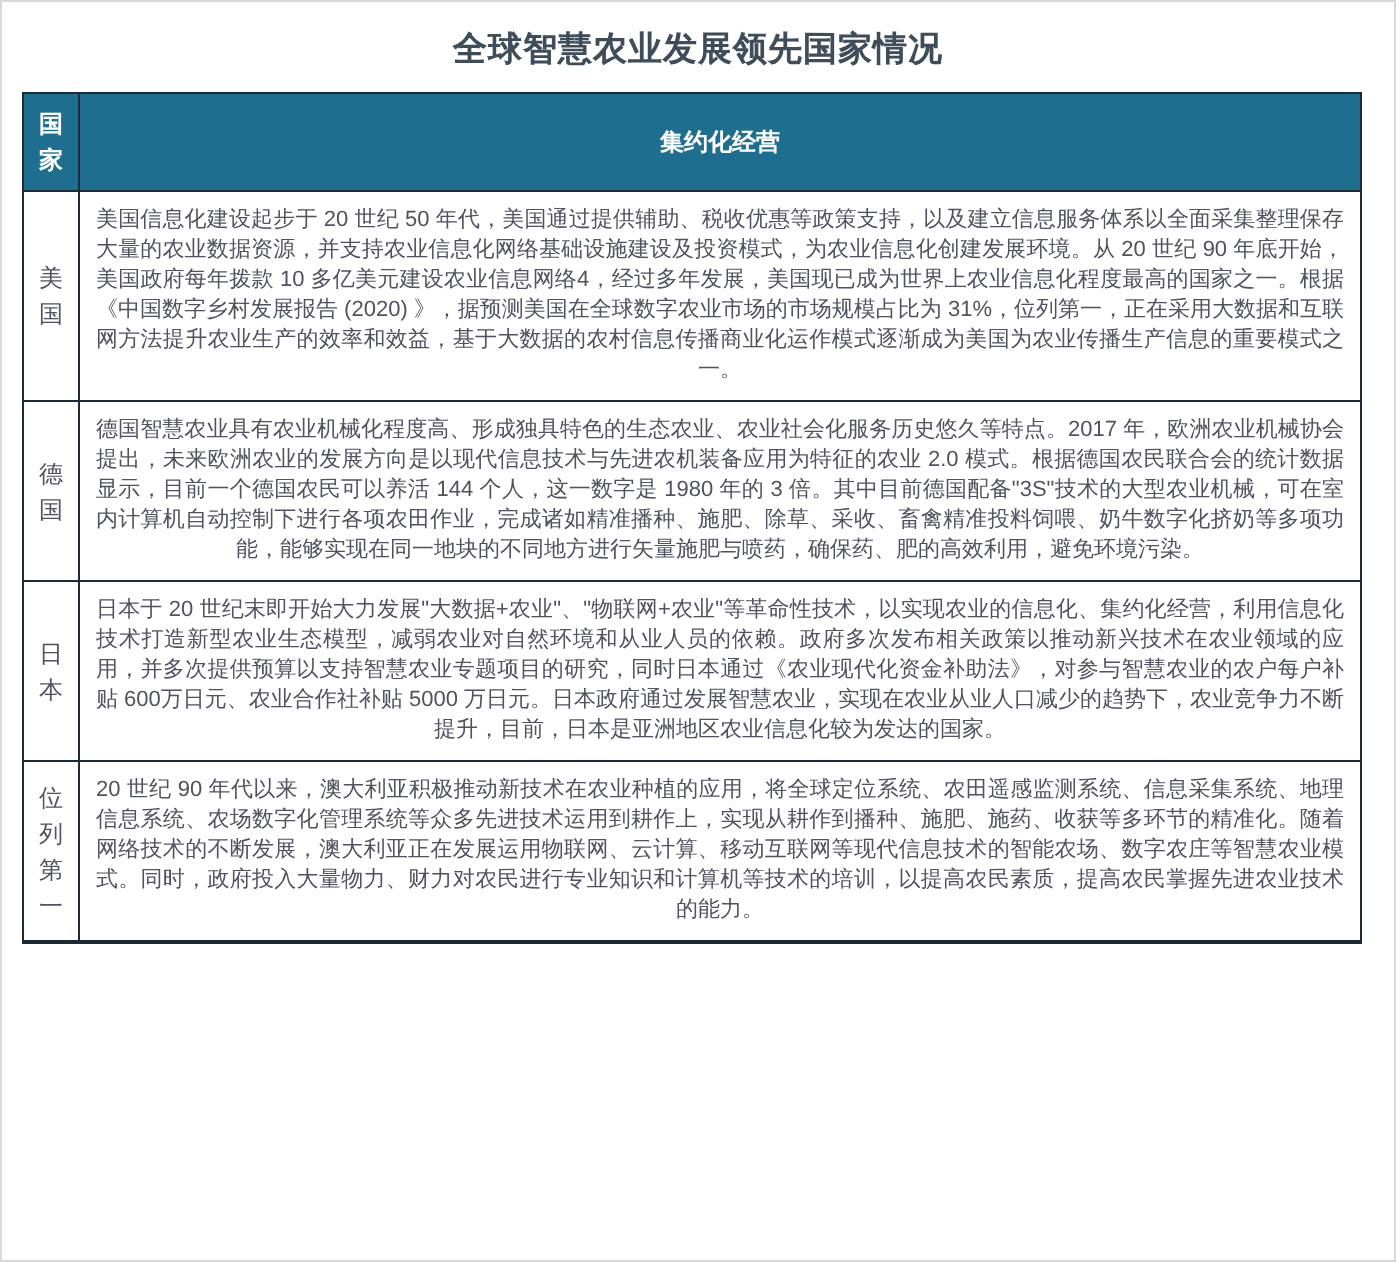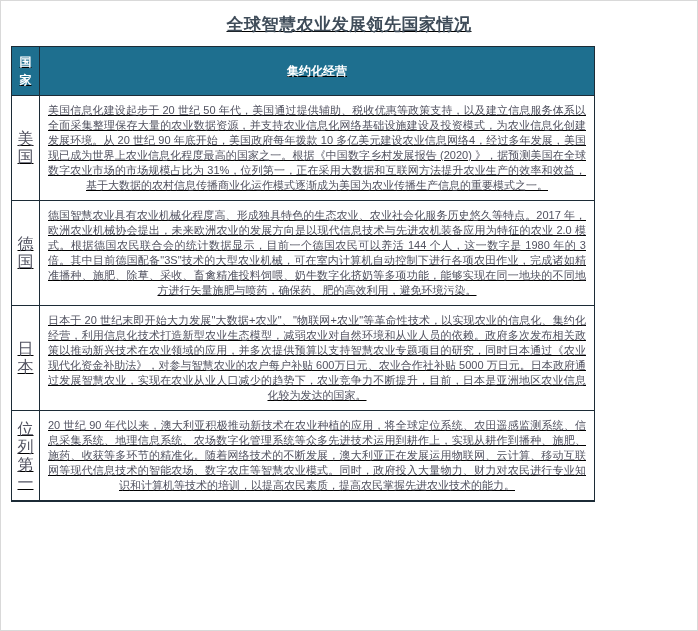--- a/index.html
+++ b/index.html
@@ -5,31 +5,31 @@
   html, body { margin: 0; padding: 0; }
   body {
     width: 698px;
     height: 631px;
     box-sizing: border-box;
     background: #ffffff;
     border: 1px solid #d9d9d9;
     font-family: "Liberation Sans", "DejaVu Sans", sans-serif;
     overflow: hidden;
   }
-  .page { padding: 8px 10px 12px 10px; text-decoration: underline; }
+  .page { padding: 8px 10px 12px 10px; }
   .page-title {
     margin: 4px 0 10px 0;
     text-align: center;
     font-size: 17px;
     font-weight: bold;
     color: #3f4c59;
     letter-spacing: 0.5px;
   }
   table.info-table {
-    width: 584px;
+    width: 670px;
     border-collapse: collapse;
     table-layout: fixed;
     border: 1px solid #1c2b36;
     border-bottom-width: 2px;
   }
   .info-table th, .info-table td {
     border: 1px solid #1c2b36;
     vertical-align: middle;
   }
   .col-country { width: 28px; }
@@ -39,21 +39,21 @@
     font-size: 12px;
     font-weight: bold;
     height: 44px;
     text-align: center;
     line-height: 18px;
     padding: 2px;
     word-break: break-all;
   }
   td.country-cell {
     text-align: center;
-    font-size: 16px;
+    font-size: 12px;
     color: #515260;
     line-height: 18px;
     padding: 4px 2px;
     word-break: break-all;
   }
   td.detail-cell {
     font-size: 11px;
     color: #515260;
     line-height: 15px;
     padding: 7px 8px;

